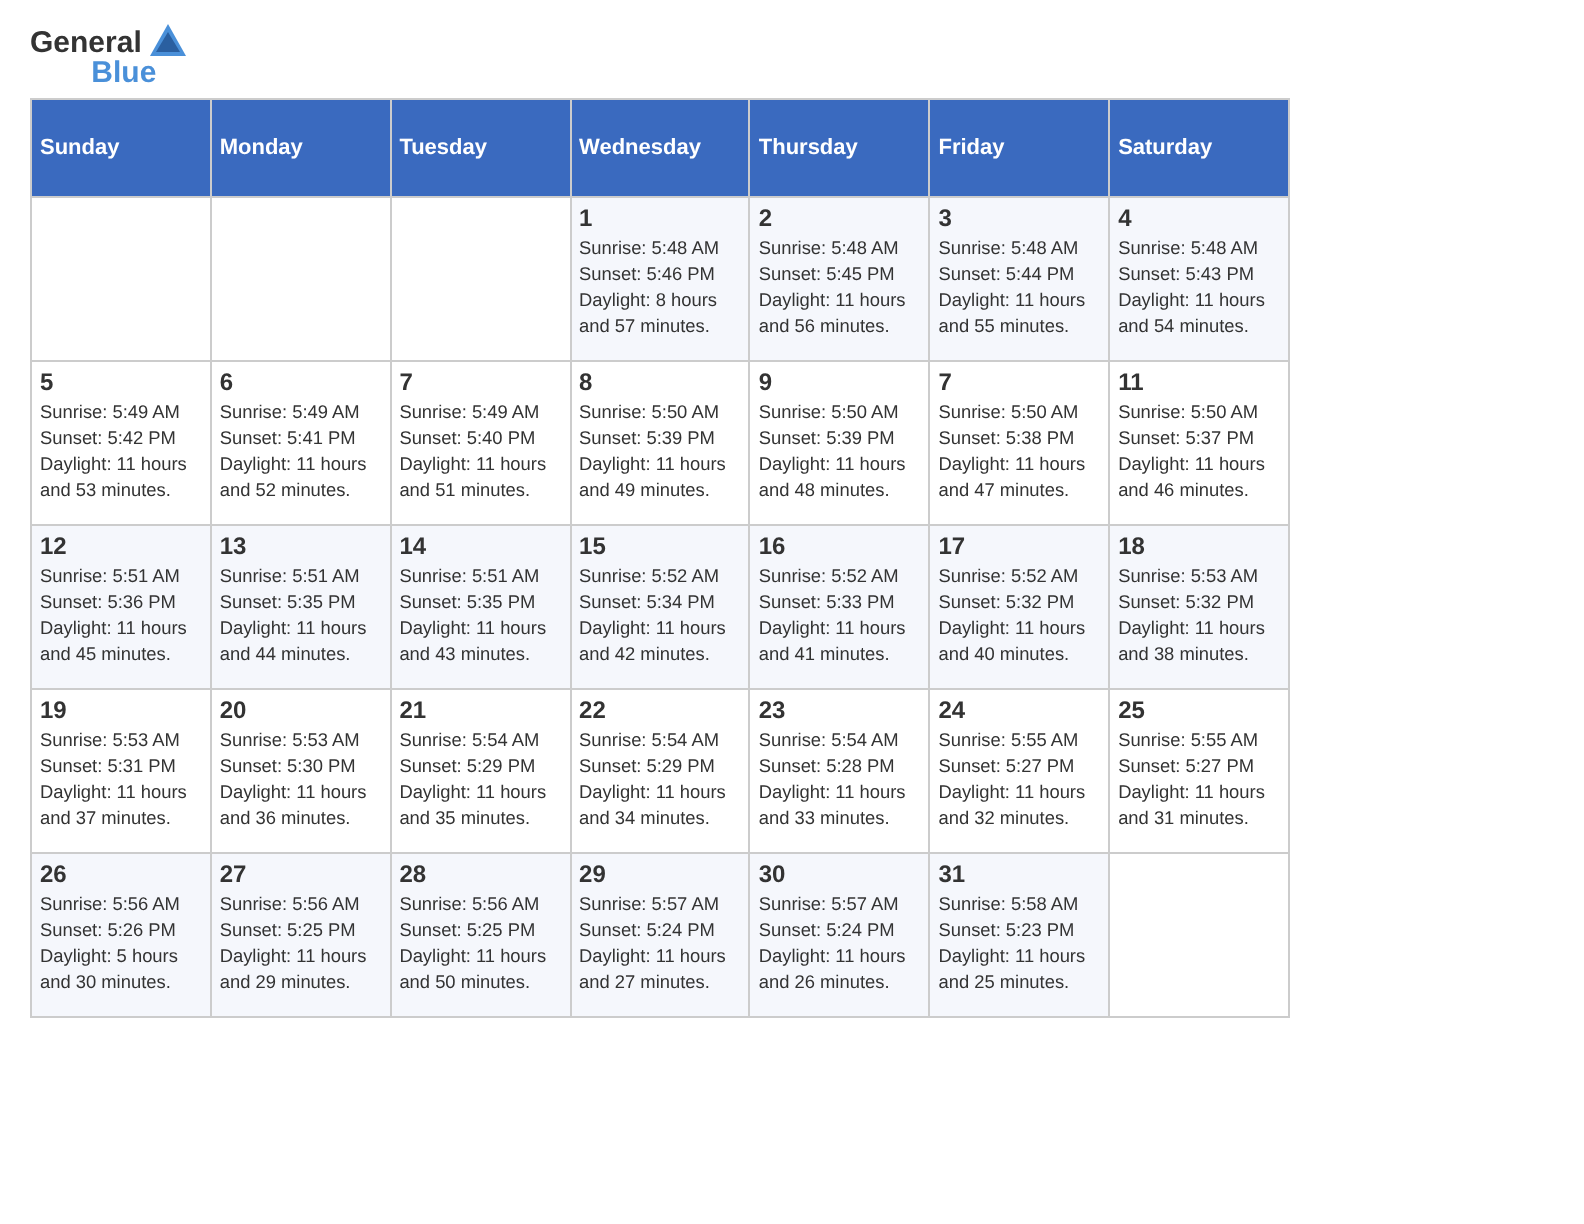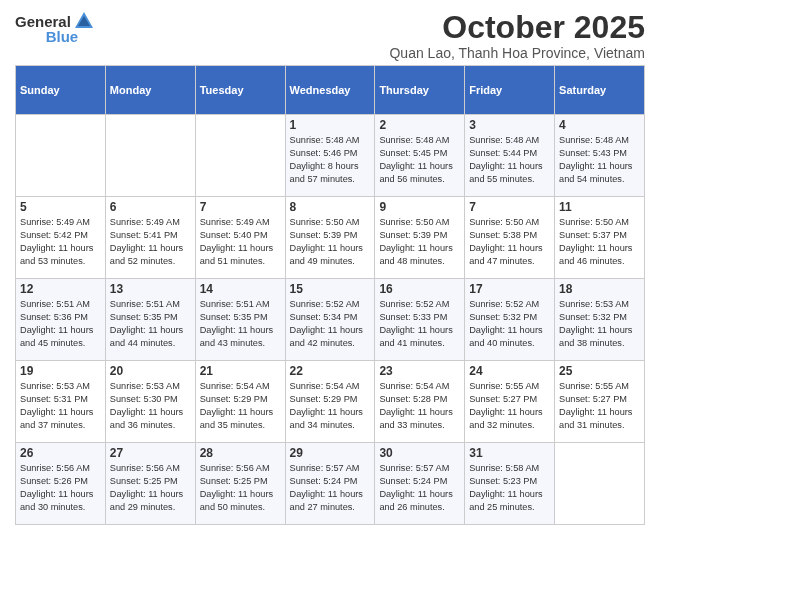--- a/index.html
+++ b/index.html
@@ -105,24 +105,20 @@
         <div style="display:flex;align-items:center;">
           <span class="logo-text-general">General</span>
           <svg class="logo-icon" viewBox="0 0 22 22" xmlns="http://www.w3.org/2000/svg">
             <polygon points="11,2 20,18 2,18" fill="#4a90d9"></polygon>
             <polygon points="11,6 17,16 5,16" fill="#2a5fa0"></polygon>
           </svg>
         </div>
         <span class="logo-text-blue" style="margin-top:-4px;">Blue</span>
       </div>
     </div>
-    <div class="title-block">
-      <div class="month-title">October 2025</div>
-      <div class="subtitle">Quan Lao, Thanh Hoa Province, Vietnam</div>
-    </div>
   </div>
 
   <table>
     <thead>
       <tr>
         <th>Sunday</th>
         <th>Monday</th>
         <th>Tuesday</th>
         <th>Wednesday</th>
         <th>Thursday</th>
@@ -161,21 +157,21 @@
         <tr>
           <td><span class="day-number">19</span><span class="cell-text">Sunrise: 5:53 AM</span><br><span class="cell-text">Sunset: 5:31 PM</span><br><span class="cell-text">Daylight: 11 hours and 37 minutes.</span></td>
           <td><span class="day-number">20</span><span class="cell-text">Sunrise: 5:53 AM</span><br><span class="cell-text">Sunset: 5:30 PM</span><br><span class="cell-text">Daylight: 11 hours and 36 minutes.</span></td>
           <td><span class="day-number">21</span><span class="cell-text">Sunrise: 5:54 AM</span><br><span class="cell-text">Sunset: 5:29 PM</span><br><span class="cell-text">Daylight: 11 hours and 35 minutes.</span></td>
           <td><span class="day-number">22</span><span class="cell-text">Sunrise: 5:54 AM</span><br><span class="cell-text">Sunset: 5:29 PM</span><br><span class="cell-text">Daylight: 11 hours and 34 minutes.</span></td>
           <td><span class="day-number">23</span><span class="cell-text">Sunrise: 5:54 AM</span><br><span class="cell-text">Sunset: 5:28 PM</span><br><span class="cell-text">Daylight: 11 hours and 33 minutes.</span></td>
           <td><span class="day-number">24</span><span class="cell-text">Sunrise: 5:55 AM</span><br><span class="cell-text">Sunset: 5:27 PM</span><br><span class="cell-text">Daylight: 11 hours and 32 minutes.</span></td>
           <td><span class="day-number">25</span><span class="cell-text">Sunrise: 5:55 AM</span><br><span class="cell-text">Sunset: 5:27 PM</span><br><span class="cell-text">Daylight: 11 hours and 31 minutes.</span></td>
         </tr>
         <tr>
-          <td><span class="day-number">26</span><span class="cell-text">Sunrise: 5:56 AM</span><br><span class="cell-text">Sunset: 5:26 PM</span><br><span class="cell-text">Daylight: 11 hours and 30 minutes.</span></td>
+          <td><span class="day-number">26</span><span class="cell-text">Sunrise: 5:56 AM</span><br><span class="cell-text">Sunset: 5:26 PM</span><br><span class="cell-text">Daylight: 5 hours and 30 minutes.</span></td>
           <td><span class="day-number">27</span><span class="cell-text">Sunrise: 5:56 AM</span><br><span class="cell-text">Sunset: 5:25 PM</span><br><span class="cell-text">Daylight: 11 hours and 29 minutes.</span></td>
           <td><span class="day-number">28</span><span class="cell-text">Sunrise: 5:56 AM</span><br><span class="cell-text">Sunset: 5:25 PM</span><br><span class="cell-text">Daylight: 11 hours and 50 minutes.</span></td>
           <td><span class="day-number">29</span><span class="cell-text">Sunrise: 5:57 AM</span><br><span class="cell-text">Sunset: 5:24 PM</span><br><span class="cell-text">Daylight: 11 hours and 27 minutes.</span></td>
           <td><span class="day-number">30</span><span class="cell-text">Sunrise: 5:57 AM</span><br><span class="cell-text">Sunset: 5:24 PM</span><br><span class="cell-text">Daylight: 11 hours and 26 minutes.</span></td>
           <td><span class="day-number">31</span><span class="cell-text">Sunrise: 5:58 AM</span><br><span class="cell-text">Sunset: 5:23 PM</span><br><span class="cell-text">Daylight: 11 hours and 25 minutes.</span></td>
           <td class="empty-cell"></td>
         </tr>
       </tbody>
   </table>
 </div>

